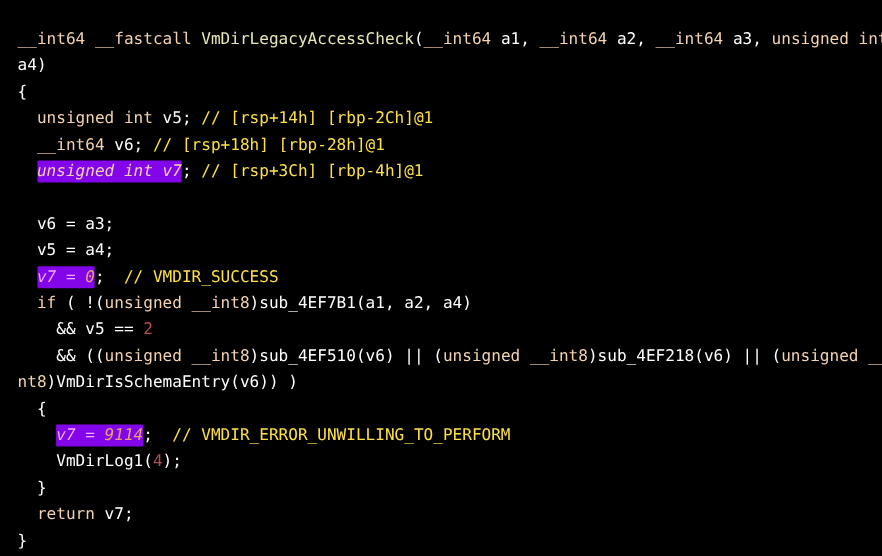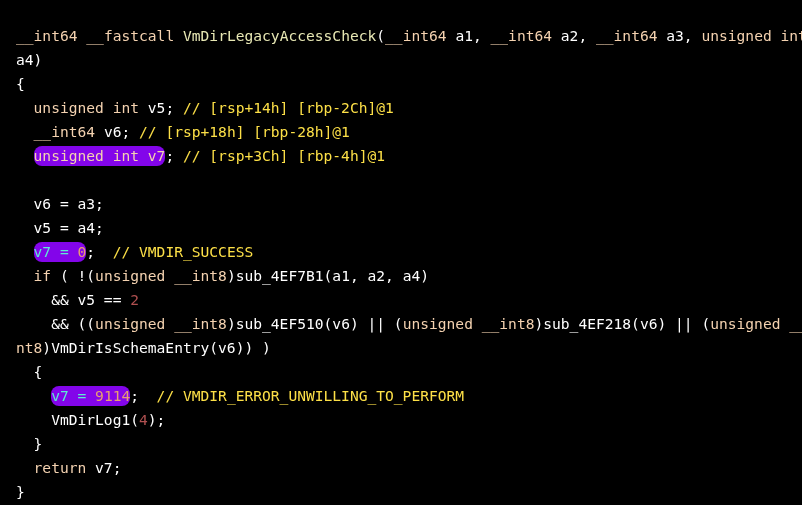--- a/index.html
+++ b/index.html
@@ -42,22 +42,23 @@
   .t-kw   { color: #f4d2b0; }   
   .t-fn   { color: #e8e8b4; }   
   .t-id   { color: #ffffff; }   
   .t-num  { color: #b05050; }   
   .t-num2 { color: #e8a070; }   
   .t-cmt  { color: #fde047; }
   .hl {
     background: #8305ea;
     color: #ffffff;
     padding: 1px 0 2px 0;
-    border-radius: 8px;
+    border-radius: 1px;
+    font-style: italic;
   }
-  .hl .t-id { color: #5eead4; }
+  .hl .t-id { color: #f0abfc; }
 </style>
 </head>
 <body>
 
 <div id="code-view">
   <div class="code-lines" id="code-lines"><span class="ln"><span class="t-kw">__int64</span><span class="t-id"> </span><span class="t-kw">__fastcall</span><span class="t-id"> </span><span class="t-fn">VmDirLegacyAccessCheck</span><span class="t-id">(</span><span class="t-kw">__int64</span><span class="t-id"> a1, </span><span class="t-kw">__int64</span><span class="t-id"> a2, </span><span class="t-kw">__int64</span><span class="t-id"> a3, </span><span class="t-kw">unsigned</span><span class="t-id"> </span><span class="t-kw">int</span><span class="t-id"> a4)</span></span><span class="ln"><span class="t-id">{</span></span><span class="ln"><span class="t-id">  </span><span class="t-kw">unsigned</span><span class="t-id"> </span><span class="t-kw">int</span><span class="t-id"> v5; </span><span class="t-cmt">// [rsp+14h] [rbp-2Ch]@1</span></span><span class="ln"><span class="t-id">  </span><span class="t-kw">__int64</span><span class="t-id"> v6; </span><span class="t-cmt">// [rsp+18h] [rbp-28h]@1</span></span><span class="ln"><span class="t-id">  </span><span class="hl"><span class="t-kw">unsigned int v7</span></span><span class="t-id">; </span><span class="t-cmt">// [rsp+3Ch] [rbp-4h]@1</span></span><span class="ln">&nbsp;</span><span class="ln"><span class="t-id">  v6 = a3;</span></span><span class="ln"><span class="t-id">  v5 = a4;</span></span><span class="ln"><span class="t-id">  </span><span class="hl"><span class="t-id">v7 = </span><span class="t-num2">0</span></span><span class="t-id">;  </span><span class="t-cmt">// VMDIR_SUCCESS</span></span><span class="ln"><span class="t-id">  </span><span class="t-kw">if</span><span class="t-id"> ( !(</span><span class="t-kw">unsigned</span><span class="t-id"> </span><span class="t-kw">__int8</span><span class="t-id">)sub_4EF7B1(a1, a2, a4)</span></span><span class="ln"><span class="t-id">    &amp;&amp; v5 == </span><span class="t-num">2</span></span><span class="ln"><span class="t-id">    &amp;&amp; ((</span><span class="t-kw">unsigned</span><span class="t-id"> </span><span class="t-kw">__int8</span><span class="t-id">)sub_4EF510(v6) || (</span><span class="t-kw">unsigned</span><span class="t-id"> </span><span class="t-kw">__int8</span><span class="t-id">)sub_4EF218(v6) || (</span><span class="t-kw">unsigned</span><span class="t-id"> </span><span class="t-kw">__int8</span><span class="t-id">)VmDirIsSchemaEntry(v6)) )</span></span><span class="ln"><span class="t-id">  {</span></span><span class="ln"><span class="t-id">    </span><span class="hl"><span class="t-id">v7 = </span><span class="t-num2">9114</span></span><span class="t-id">;  </span><span class="t-cmt">// VMDIR_ERROR_UNWILLING_TO_PERFORM</span></span><span class="ln"><span class="t-id">    VmDirLog1(</span><span class="t-num">4</span><span class="t-id">);</span></span><span class="ln"><span class="t-id">  }</span></span><span class="ln"><span class="t-id">  </span><span class="t-kw">return</span><span class="t-id"> v7;</span></span><span class="ln"><span class="t-id">}</span></span></div>
 </div>
 
 </body></html>

